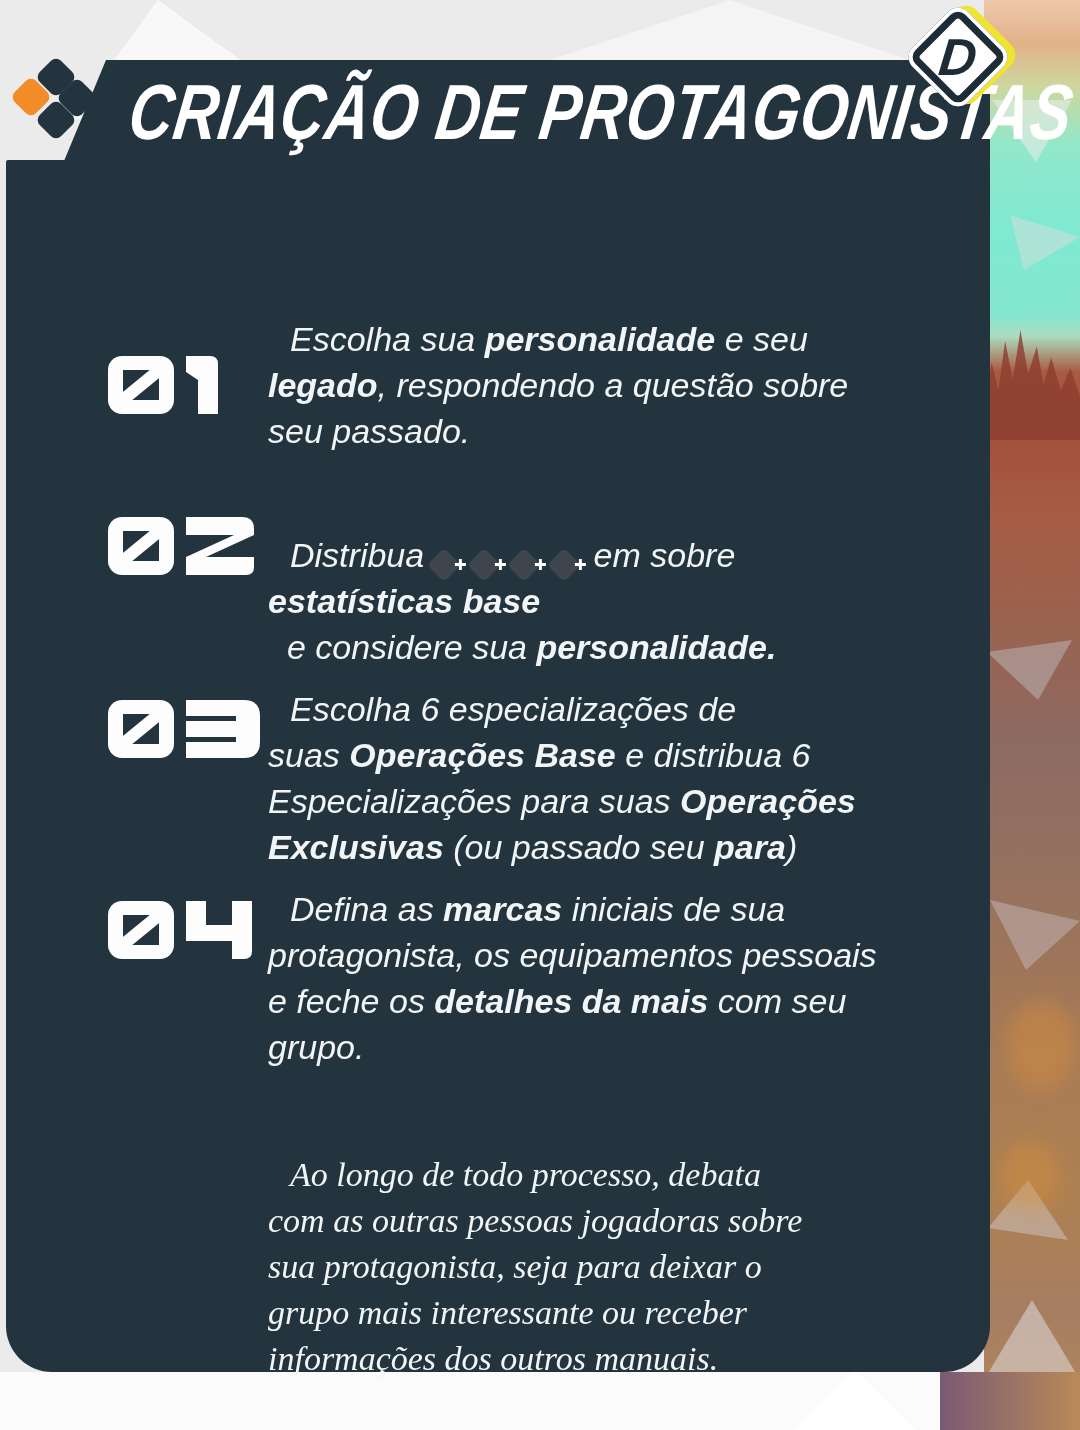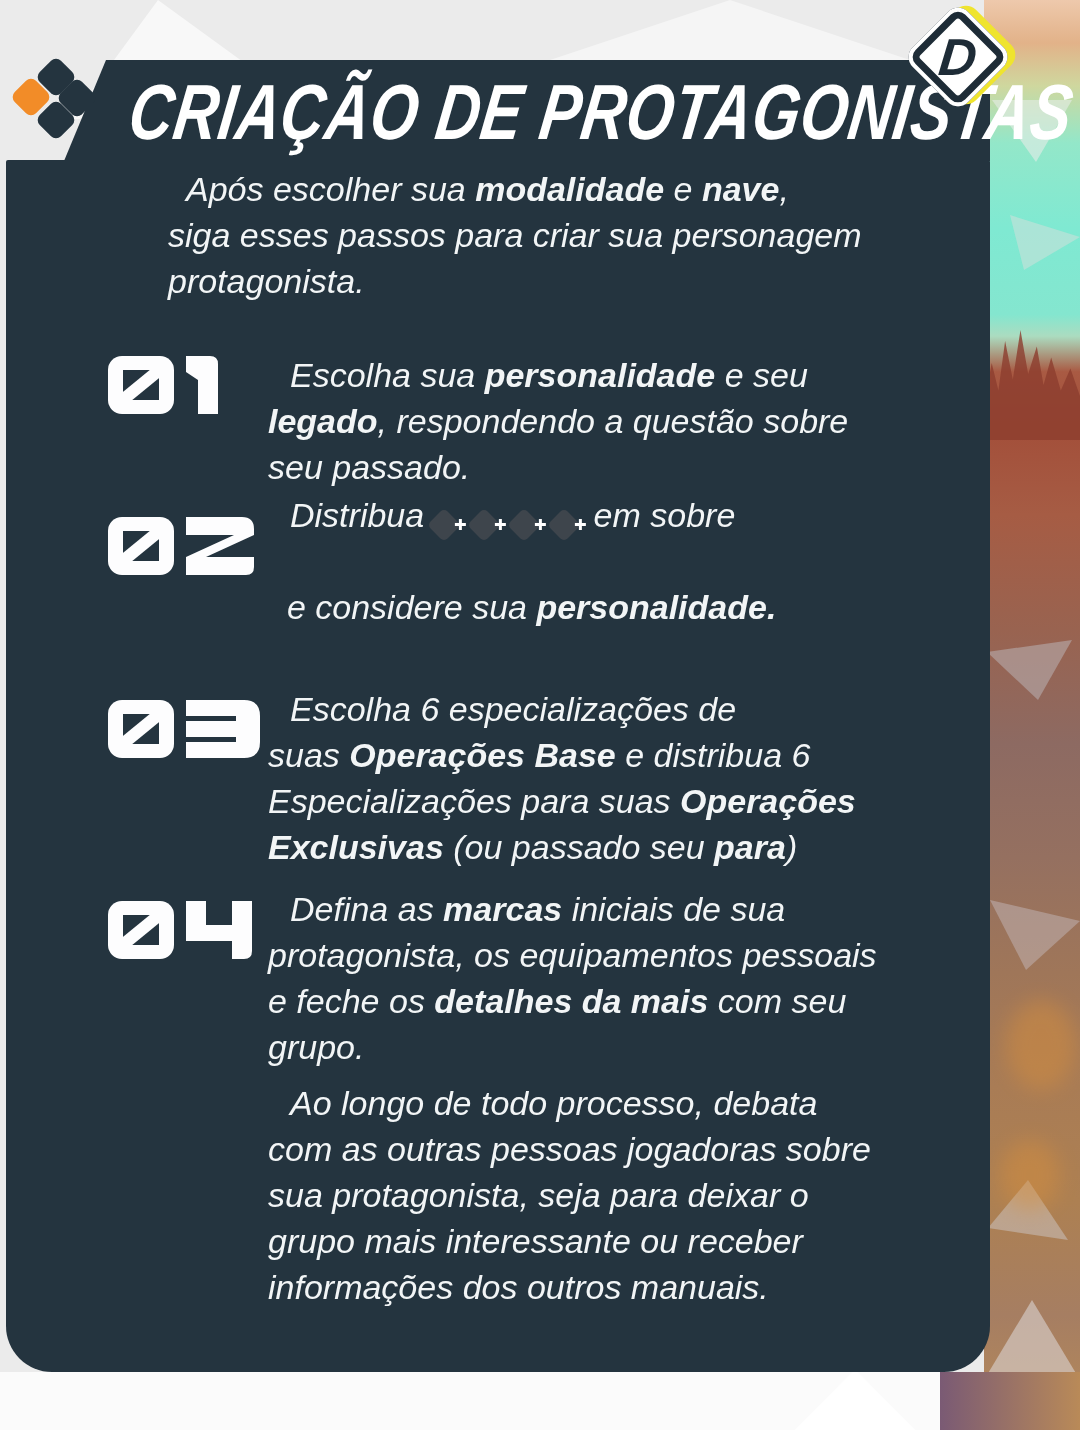--- a/index.html
+++ b/index.html
@@ -66,21 +66,21 @@
   .badge-letter{position:absolute;left:4px;top:4px;width:78px;height:78px;display:flex;
     align-items:center;justify-content:center;font-size:52px;font-weight:bold;font-style:italic;
     color:var(--badge-dark,#1e2c37);transform:skewX(-6deg);}
 
   
   .rich{white-space:pre-wrap;color:var(--text,#f2f5f6);font-style:italic;
         font-size:34px;line-height:46px;z-index:4;position:absolute;}
   .rich .seg-b{font-weight:bold;}
   .intro{left:168px;top:166px;width:740px;text-indent:18px;}
   .step-text{left:268px;width:680px;text-indent:22px;}
-  .outro{left:268px;top:1080px;width:670px;text-indent:22px;}
+  .outro{left:268px;top:1152px;width:670px;text-indent:22px;font-family:Liberation Serif, serif;}
 
   .stepnum{position:absolute;left:108px;z-index:4;}
   .stepnum svg{display:block;}
   .num-fill{fill:#fdfdfe;}
   .num-counter{fill:var(--panel,#24343f);}
   .num-slash{stroke:#fdfdfe;stroke-width:12;}
 
   .stat-diamond{display:inline-block;width:24px;height:24px;border-radius:5px;
     background:var(--diamond-bg,#3e454c);transform:rotate(45deg);margin:0 8px;vertical-align:-3px;}
   .stat-diamond .plus{display:block;width:24px;height:24px;transform:rotate(-45deg);
@@ -120,46 +120,43 @@
     <div class="d d-right"></div>
     <div class="d d-bottom"></div>
   </div>
 
   <div class="badge-wrap">
     <div class="badge-yellow"></div>
     <div class="badge-white"></div>
     <div class="badge-letter">D</div>
   </div>
 
-  <div class="rich intro"><span>Após escolher sua </span><span class="seg-b">modalidade</span><span> e </span><span class="seg-b">nave</span><span>,
-siga esses passos para criar sua personagem
-protagonista.</span></div>
 
   <div class="stepnum" style="top:356px;" aria-label="01">
     <svg width="112" height="58" viewBox="0 0 112 58" aria-hidden="true">
       <rect class="num-fill" x="0" y="0" width="66" height="58" rx="14"></rect>
       <rect class="num-counter" x="15" y="14" width="36" height="30"></rect>
       <line class="num-slash" x1="11" y1="47" x2="55" y2="11"></line>
       <path class="num-fill" transform="translate(78,0)" d="M0 16 V0 H24 Q32 0 32 8 V58 H12 V24 Z"></path>
     </svg>
   </div>
-  <div class="rich step-text" style="top:352px;"><span>Escolha sua </span><span class="seg-b">personalidade</span><span> e seu
+  <div class="rich step-text" style="top:316px;"><span>Escolha sua </span><span class="seg-b">personalidade</span><span> e seu
 </span><span class="seg-b">legado</span><span>, respondendo a questão sobre
 seu passado.</span></div>
 
   <div class="stepnum" style="top:517px;" aria-label="02">
     <svg width="148" height="58" viewBox="0 0 148 58" aria-hidden="true">
       <rect class="num-fill" x="0" y="0" width="66" height="58" rx="14"></rect>
       <rect class="num-counter" x="15" y="14" width="36" height="30"></rect>
       <line class="num-slash" x1="11" y1="47" x2="55" y2="11"></line>
       <path class="num-fill" transform="translate(78,0)" d="M0 0 H56 Q68 0 68 12 V18 L20 40 H68 V50 Q68 58 60 58 H0 V40 L48 18 H0 Z"></path>
     </svg>
   </div>
-  <div class="rich step-text" style="top:492px;"><span>Distribua</span><span class="stat-diamond"><span class="plus">✚</span></span><span class="stat-diamond"><span class="plus">✚</span></span><span class="stat-diamond"><span class="plus">✚</span></span><span class="stat-diamond"><span class="plus">✚</span></span><span> em sobre
-</span><span>
+  <div class="rich step-text" style="top:532px;"><span>Distribua</span><span class="stat-diamond"><span class="plus">✚</span></span><span class="stat-diamond"><span class="plus">✚</span></span><span class="stat-diamond"><span class="plus">✚</span></span><span class="stat-diamond"><span class="plus">✚</span></span><span> em sobre
+</span><span class="seg-b">estatísticas base</span><span>
   e considere sua </span><span class="seg-b">personalidade.</span></div>
 
   <div class="stepnum" style="top:700px;" aria-label="03">
     <svg width="152" height="58" viewBox="0 0 152 58" aria-hidden="true">
       <rect class="num-fill" x="0" y="0" width="66" height="58" rx="14"></rect>
       <rect class="num-counter" x="15" y="14" width="36" height="30"></rect>
       <line class="num-slash" x1="11" y1="47" x2="55" y2="11"></line>
       <path class="num-fill" transform="translate(78,0)" d="M0 0 H58 Q74 0 74 16 V42 Q74 58 58 58 H0 V42 H50 V37 H0 V21 H50 V16 H0 Z"></path>
     </svg>
   </div>

